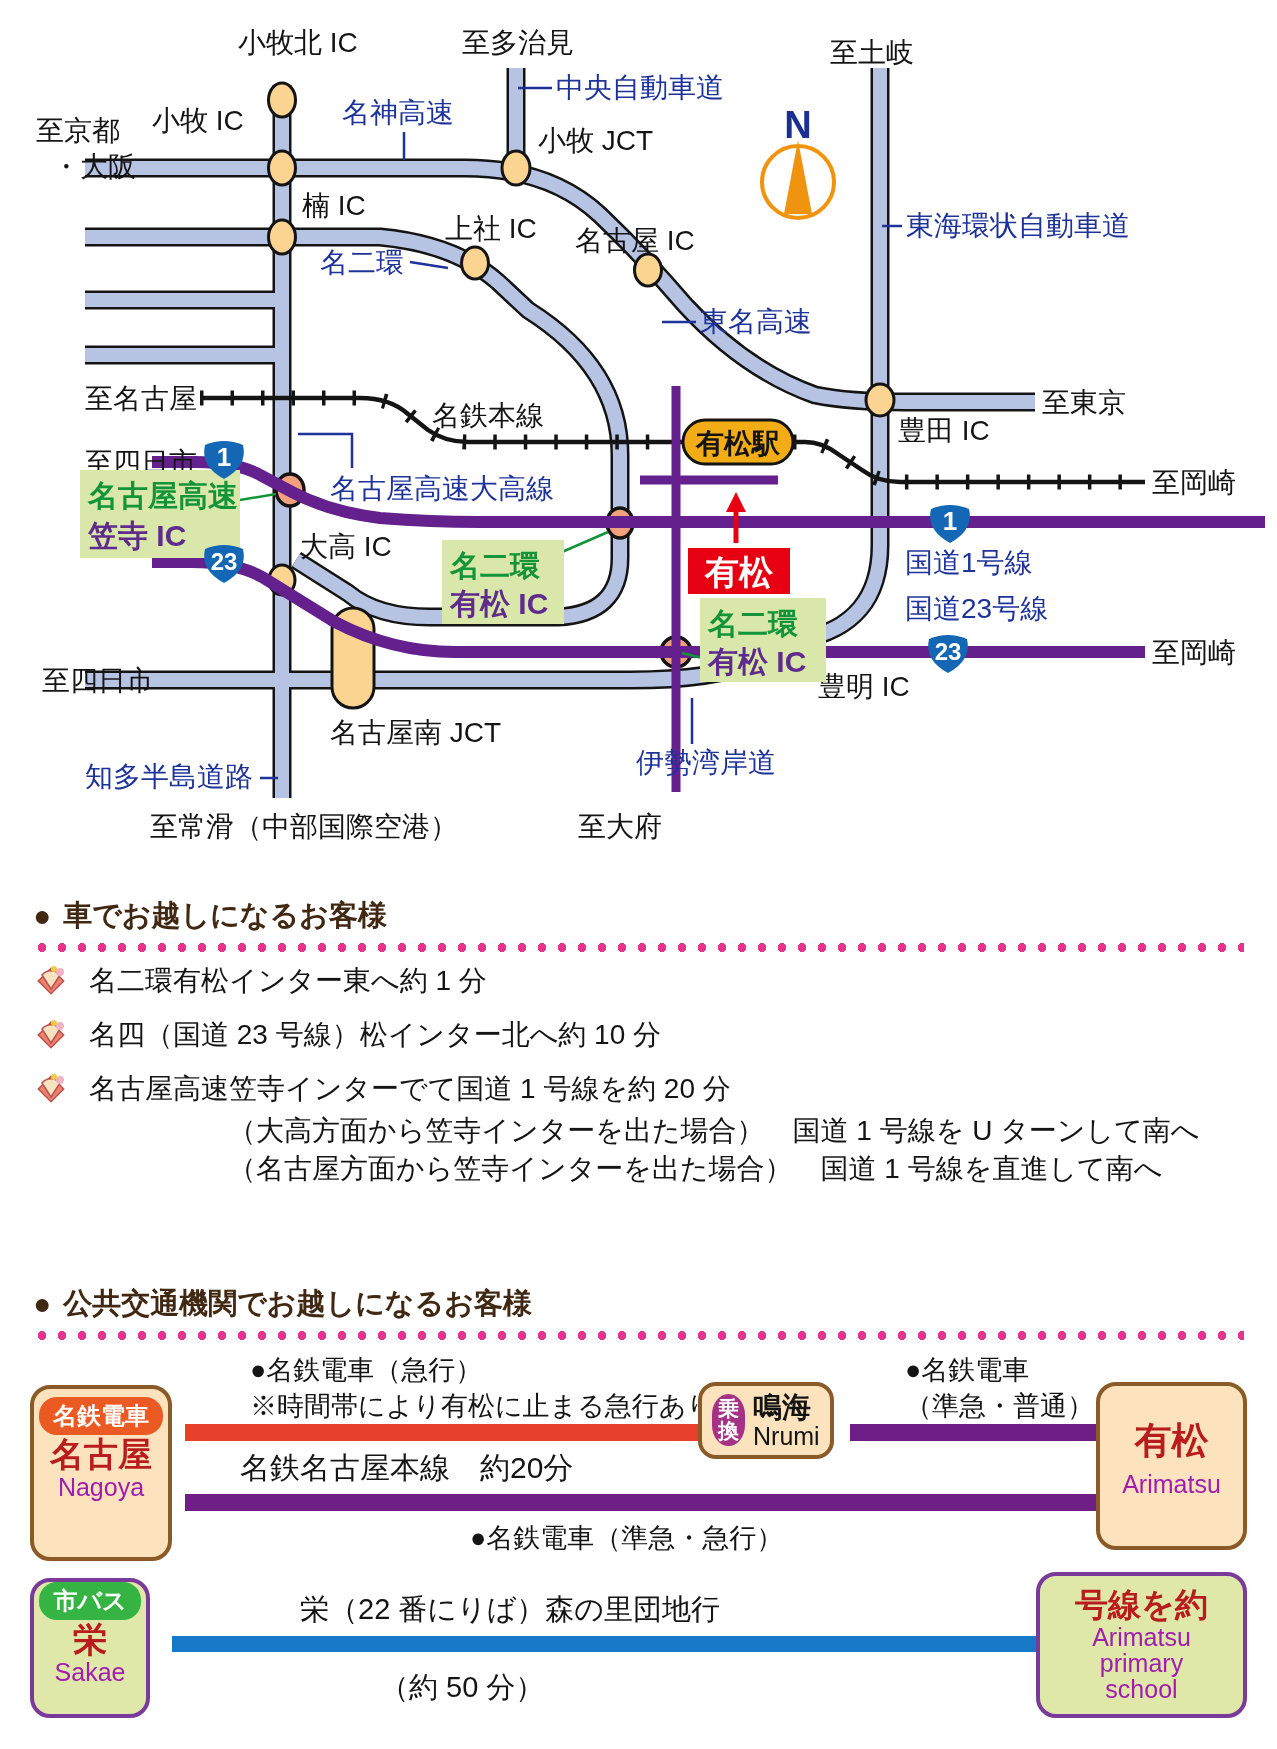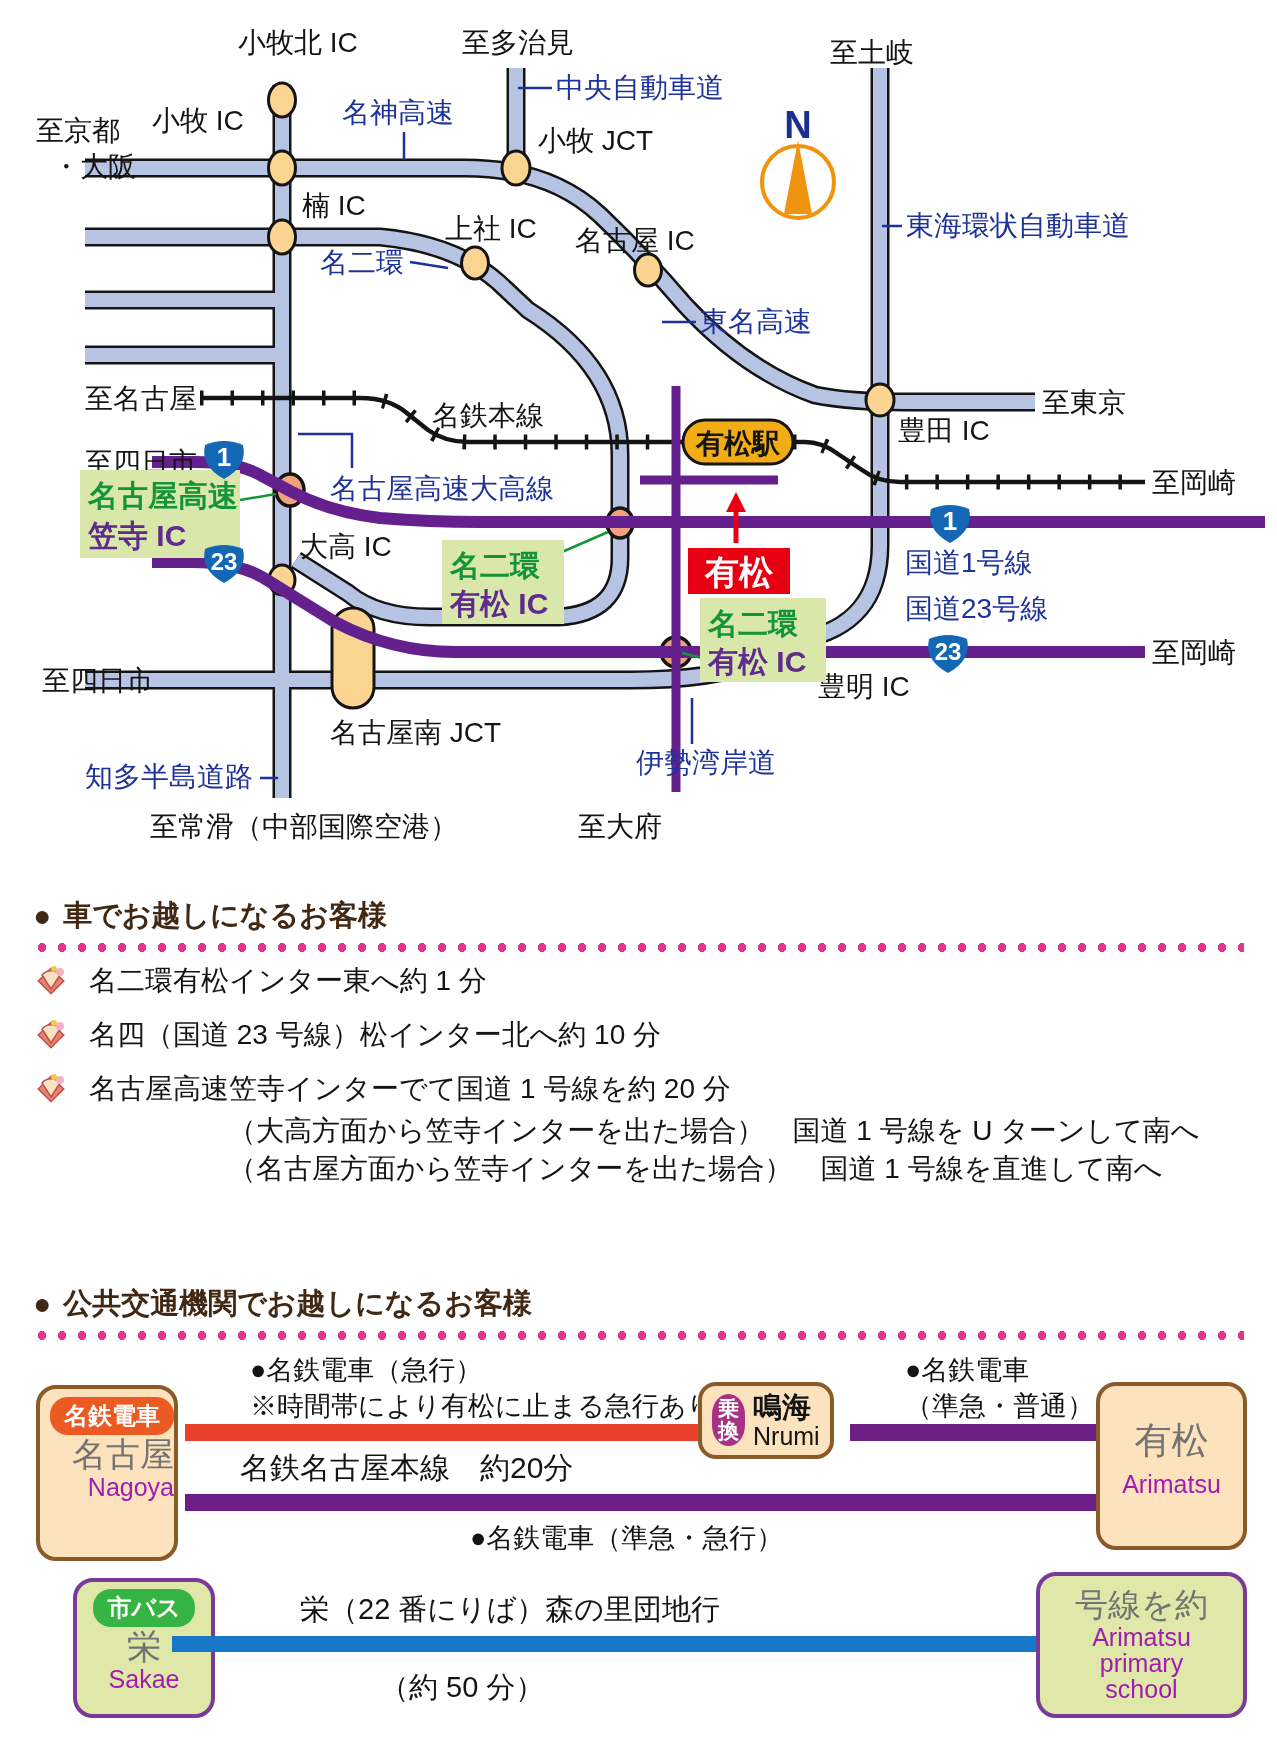--- a/index.html
+++ b/index.html
@@ -30,21 +30,21 @@
   .car-item{display:flex;align-items:center;gap:20px;font-size:28px;color:#141414;}
   .sub-note{font-size:28px;color:#141414;}
   .note{font-size:27px;color:#141414;line-height:1.35;}
   .bar{position:absolute;}
   .bar.red{background:#e8402a;height:17px;}
   .bar.purple{background:#6d1f85;height:17px;}
   .bar.blue{background:#1878c8;height:16px;}
   .stn{position:absolute;box-sizing:border-box;border-radius:20px;text-align:center;}
   .stn.peach{background:#fce3bd;border:4px solid #8a5a28;}
   .stn.green{background:#dfe8a8;border:4px solid #7a3a9a;}
-  .stn .name{font-size:34px;font-weight:normal;color:#737373;line-height:1.15;}
+  .stn .name{font-size:34px;font-weight:bold;color:#b91c1c;line-height:1.15;}
   .stn .romaji{font-size:25px;color:#a21caf;line-height:1.05;}
   .badge{display:inline-block;color:#fff;font-size:24px;font-weight:bold;border-radius:18px;padding:3px 14px;}
   .badge.meitetsu{background:#ec5a24;}
   .badge.bus{background:#35b343;}
   .tr-label{font-size:30px;color:#141414;text-align:left;}
   .narumi{position:absolute;box-sizing:border-box;background:#fce3bd;border:4px solid #8a5a28;border-radius:18px;display:flex;align-items:center;gap:8px;padding:6px 10px;}
   .transfer{background:#a63286;color:#fff;font-size:21px;font-weight:bold;border-radius:50%/40%;padding:4px 6px;line-height:1.05;text-align:center;}
   .nar-name{font-size:29px;font-weight:bold;color:#141414;line-height:1.1;}
   .nar-rom{font-size:25px;color:#141414;line-height:1.0;}
 </style>
@@ -273,21 +273,21 @@
   <div>●名鉄電車</div>
   <div>（準急・普通）</div>
 </div>
 
 <div class="bar red" style="left:185px;top:1424px;width:525px;"></div>
 <div class="bar purple" style="left:850px;top:1424px;width:250px;"></div>
 <div class="bar purple" style="left:185px;top:1494px;width:915px;"></div>
 <div class="abs tr-label" style="left:240px;top:1448px;width:430px;">名鉄名古屋本線　約20分</div>
 <div class="abs note" style="left:470px;top:1520px;">●名鉄電車（準急・急行）</div>
 
-<div class="stn peach" style="left:36px;top:1385px;width:142px;height:176px;padding-top:8px;text-align:right;">
+<div class="stn peach" style="left:30px;top:1385px;width:142px;height:176px;padding-top:8px;">
   <span class="badge meitetsu">名鉄電車</span>
   <div class="name">名古屋</div>
   <div class="romaji">Nagoya</div>
 </div>
 
 <div class="narumi" style="left:698px;top:1382px;">
   <span class="transfer">
     <span>乗</span><br>
     <span>換</span>
   </span>
@@ -295,21 +295,21 @@
     <div class="nar-name">鳴海</div>
     <div class="nar-rom">Nrumi</div>
   </span>
 </div>
 
 <div class="stn peach" style="left:1096px;top:1382px;width:151px;height:168px;padding-top:34px;">
   <div class="name" style="font-size:37px;">有松</div>
   <div class="romaji" style="margin-top:8px;">Arimatsu</div>
 </div>
 
-<div class="stn green" style="left:30px;top:1578px;width:142px;height:140px;padding-top:7px;margin-left:43px;">
+<div class="stn green" style="left:30px;top:1578px;width:120px;height:140px;padding-top:0;">
   <span class="badge bus">市バス</span>
   <div class="name">栄</div>
   <div class="romaji">Sakae</div>
 </div>
 <div class="abs tr-label" style="left:300px;top:1590px;width:500px;font-size:29px;">栄（22 番にりば）森の里団地行</div>
 <div class="bar blue" style="left:172px;top:1636px;width:864px;"></div>
 <div class="abs tr-label" style="left:380px;top:1668px;width:300px;font-size:29px;">（約 50 分）</div>
 <div class="stn green" style="left:1036px;top:1572px;width:211px;height:146px;padding-top:10px;">
   <div class="name" style="font-size:33px;">号線を約</div>
   <div class="romaji">Arimatsu</div>

